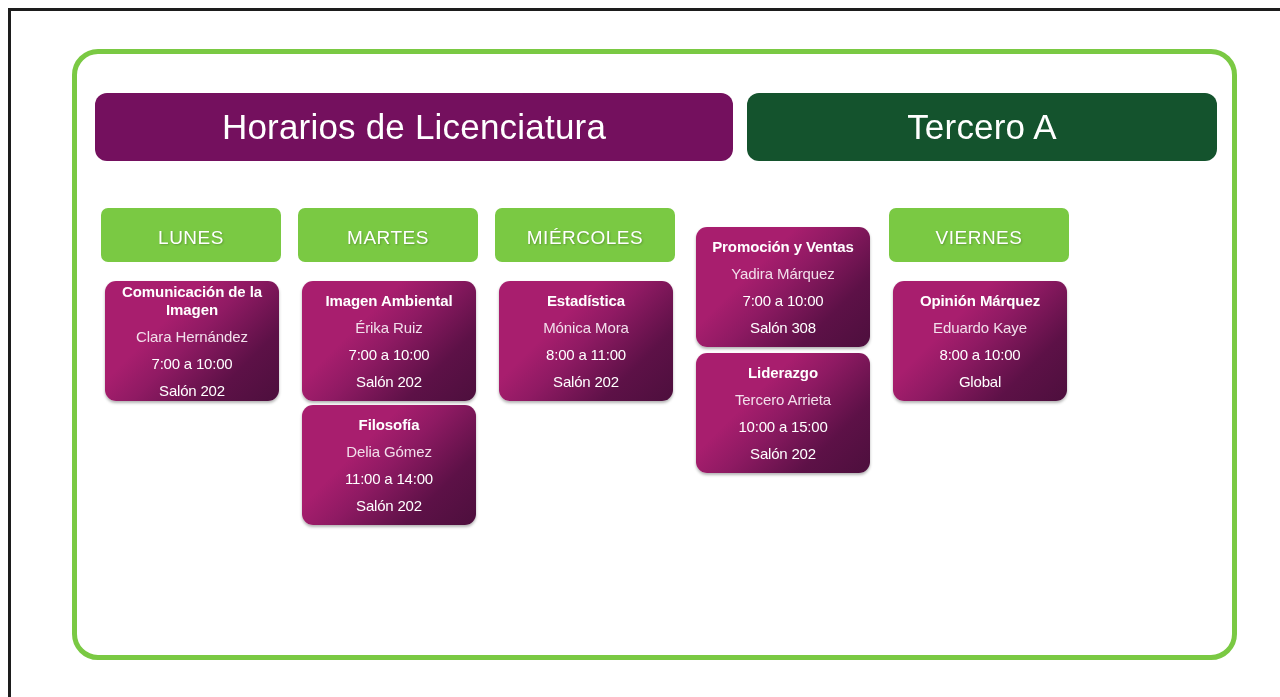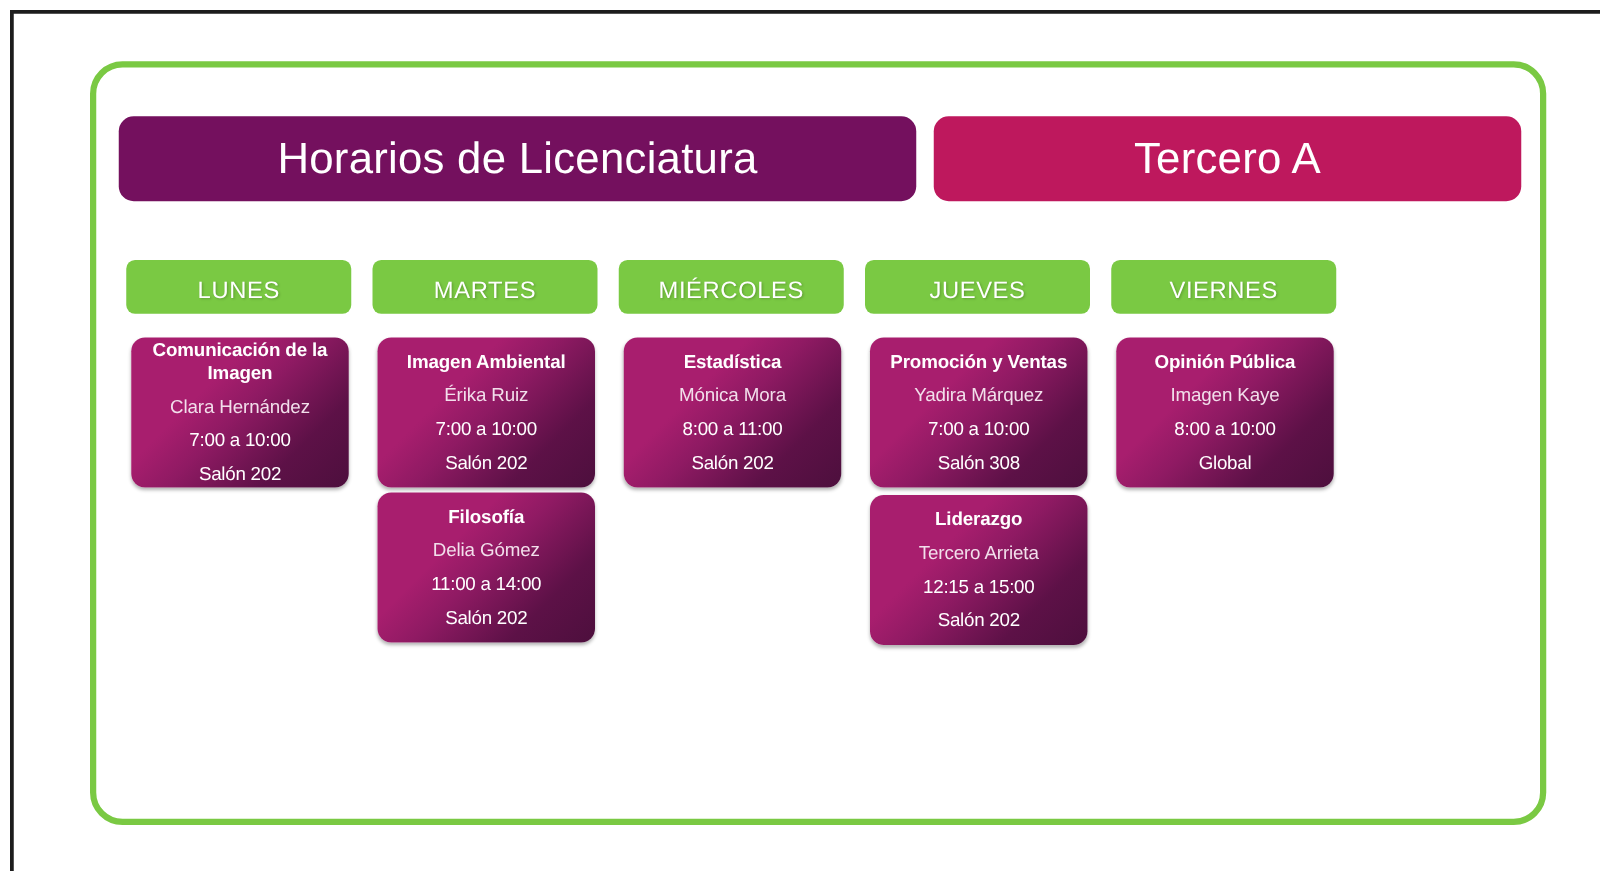--- a/index.html
+++ b/index.html
@@ -48,39 +48,39 @@
     display: flex;
     align-items: center;
     justify-content: center;
     color: #ffffff;
     font-size: 35px;
     font-weight: 400;
     letter-spacing: 0.2px;
     white-space: nowrap;
   }
   #title-pill   { width: 638px; background: #74105e; }
-  #section-pill { flex: 1;      background: #be185d; }
+  #section-pill { flex: 1;      background: #14532d; }
 
   
   #day-grid {
     position: absolute;
     left: 82px;
     top: 189px;
     width: 1132px;
     display: flex;
     gap: 9px;
   }
   .day-col {
     width: 188px;
     display: flex;
     flex-direction: column;
   }
 
   .day-header {
-    height: 43px;
+    height: 54px;
     background: #7ac943;
     border-radius: 7px;
     display: flex;
     align-items: center;
     justify-content: center;
     color: #ffffff;
     font-size: 27px;
     font-variant: small-caps;
     text-transform: lowercase;
     letter-spacing: 0.5px;
@@ -186,42 +186,41 @@
         <div class="slot-stack">
           <div class="card">
             <div class="c-title">Estadística</div>
             <div class="c-teacher">Mónica Mora</div>
             <div class="c-time">8:00 a 11:00</div>
             <div class="c-room">Salón 202</div>
           </div>
         </div>
       </div>
       <div class="day-col">
-        <div class="day-header">Jueves</div>
         <div class="slot-stack">
           <div class="card">
             <div class="c-title">Promoción y Ventas</div>
             <div class="c-teacher">Yadira Márquez</div>
             <div class="c-time">7:00 a 10:00</div>
             <div class="c-room">Salón 308</div>
           </div>
           <div class="card" style="margin-top: 6px;">
             <div class="c-title">Liderazgo</div>
             <div class="c-teacher">Tercero Arrieta</div>
-            <div class="c-time">12:15 a 15:00</div>
+            <div class="c-time">10:00 a 15:00</div>
             <div class="c-room">Salón 202</div>
           </div>
         </div>
       </div>
       <div class="day-col">
         <div class="day-header">Viernes</div>
         <div class="slot-stack">
           <div class="card">
-            <div class="c-title">Opinión Pública</div>
-            <div class="c-teacher">Imagen Kaye</div>
+            <div class="c-title">Opinión Márquez</div>
+            <div class="c-teacher">Eduardo Kaye</div>
             <div class="c-time">8:00 a 10:00</div>
             <div class="c-room">Global</div>
           </div>
         </div>
       </div>
     </div>
 
 </div>
 
 </body></html>

